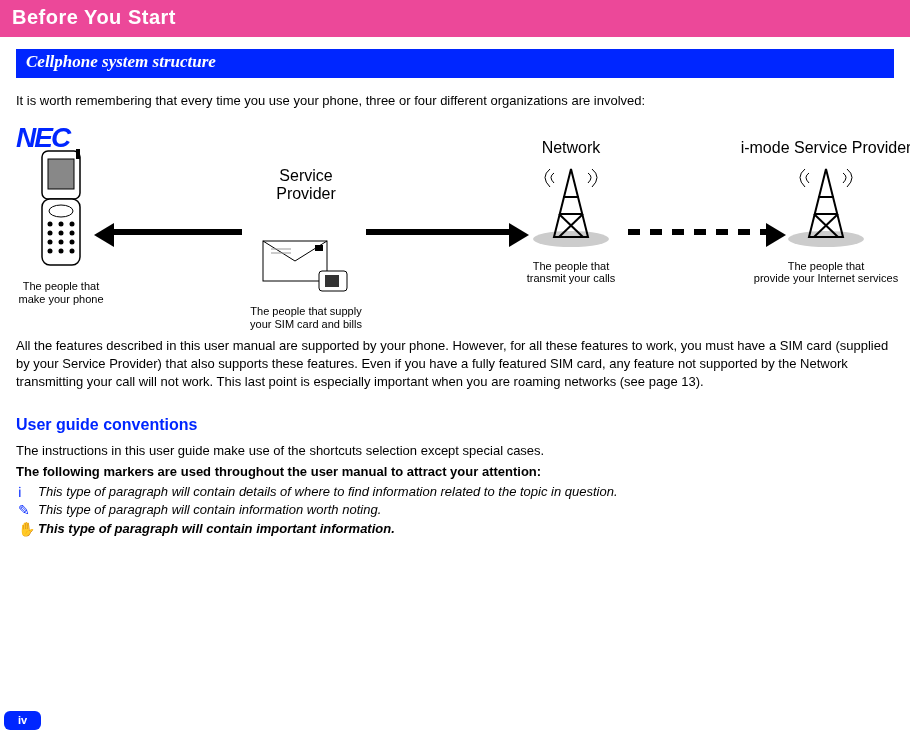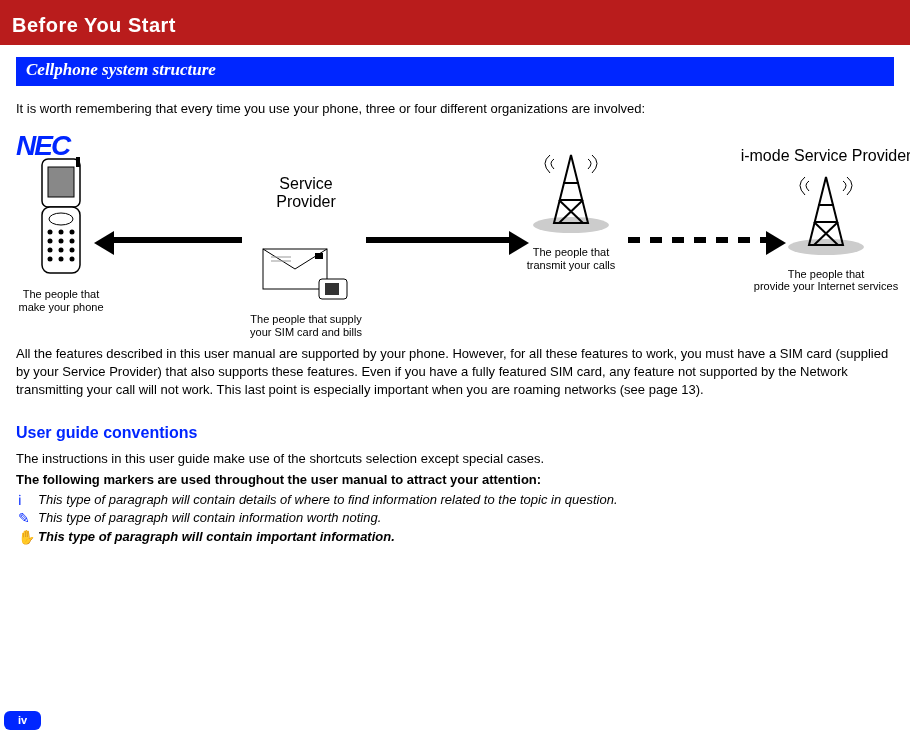--- a/index.html
+++ b/index.html
@@ -7,26 +7,26 @@
     font-family: Arial, Helvetica, sans-serif;
     width: 910px;
     height: 740px;
     background: #fff;
     color: #000;
     font-size: 13px;
     line-height: 1.35;
     position: relative;
   }
   .header-bar {
-    background: #b91c1c;
+    background: #ec4899;
     color: #fff;
     font-family: Arial, Helvetica, sans-serif;
     font-weight: 900;
     font-size: 20px;
-    padding: 12px 12px 6px 12px;
+    padding: 4px 12px 6px 12px;
     letter-spacing: 0.5px;
   }
   .sub-bar {
     background: #0026ff;
     color: #fff;
     font-style: italic;
     font-family: "Times New Roman", Times, serif;
     font-size: 17px;
     padding: 2px 10px 3px 10px;
     margin: 12px 0 10px 0;
@@ -186,20 +186,21 @@
         <rect x="64" y="40" width="14" height="12" fill="#333"></rect>
       </svg>
       <div class="caption" style="white-space:pre-line">The people that supply
 your SIM card and bills</div>
     </div>
 
     <div class="arrow" style="left:350px; width:145px"></div>
     <div class="arrow-head-r" style="left:493px"></div>
 
     <div class="col col-network">
+      <div class="col-label">Network</div>
       <svg class="tower-svg" viewBox="0 0 90 90">
         <ellipse cx="45" cy="80" rx="38" ry="8" fill="#ccc"></ellipse>
         <polygon points="45,10 28,78 62,78" fill="none" stroke="#000" stroke-width="2"></polygon>
         <line x1="33" y1="55" x2="57" y2="55" stroke="#000" stroke-width="2"></line>
         <line x1="37" y1="38" x2="53" y2="38" stroke="#000" stroke-width="2"></line>
         <line x1="33" y1="55" x2="57" y2="78" stroke="#000" stroke-width="2"></line>
         <line x1="57" y1="55" x2="33" y2="78" stroke="#000" stroke-width="2"></line>
         <path d="M 28 14 Q 22 18 28 24" fill="none" stroke="#000"></path>
         <path d="M 24 10 Q 14 18 24 28" fill="none" stroke="#000"></path>
         <path d="M 62 14 Q 68 18 62 24" fill="none" stroke="#000"></path>

